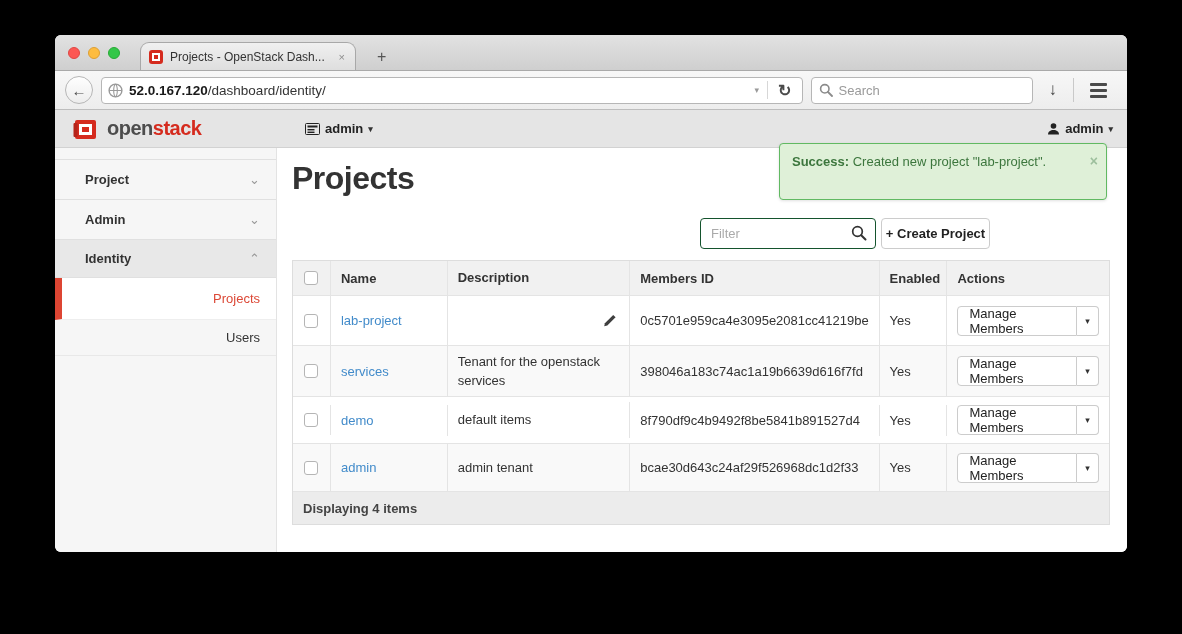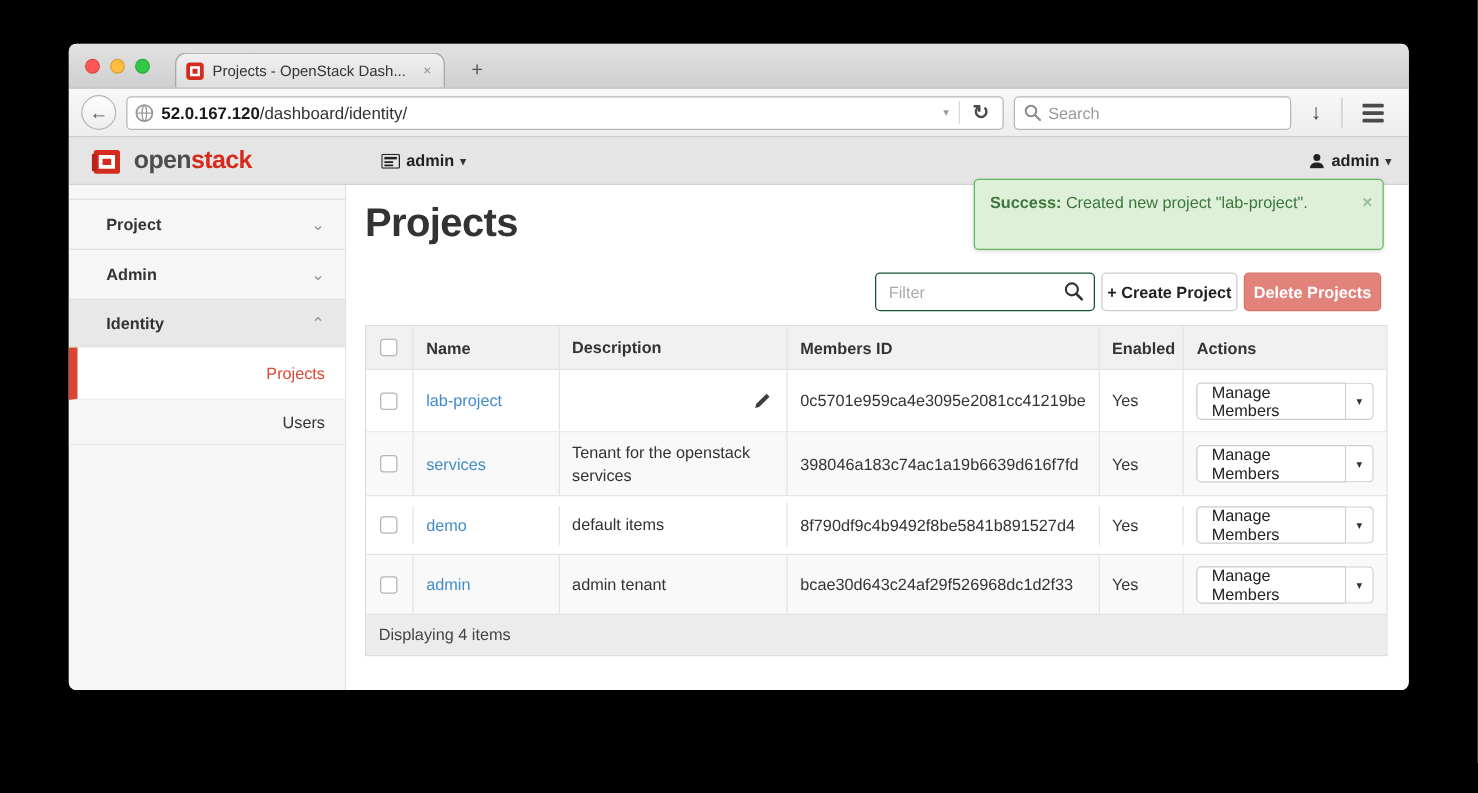--- a/index.html
+++ b/index.html
@@ -107,21 +107,21 @@
   .tcell:last-child { border-right:none; }
   .c-cb { width:38px; justify-content:center; }
   .c-name { width:117px; }
   .c-desc { width:183px; position:relative; line-height:1.5; }
   .c-id { width:250px; }
   .c-en { width:68px; }
   .c-act { width:162px; }
   .thead { background:#f1f1f1; }
   .thead .tcell { font-weight:bold; padding:8px 10px; height:34px; }
   .r1 { height:50px; } .r2 { height:51px; } .r3 { height:47px;align-items:center; } .r4 { height:48px; }
-  .tfoot { background:#ececec; height:32px; align-items:flex-start; border-bottom:none; }
+  .tfoot { background:#ececec; height:32px; align-items:center; border-bottom:none;font-weight:bold; }
   .tfoot .tcell { border-right:none; font-size:13px; color:#444; }
   .name-link { color:#428bca; text-decoration:none; }
   input[type=checkbox] { appearance:none; width:14px; height:14px; background:#fff; border:1px solid #b5b5b5;
                          border-radius:3px; }
   .split-btn { display:flex; height:30px; }
   .split-main { background:#fff; border:1px solid #ccc; border-radius:4px 0 0 4px; font-size:13px; color:#222;
                 padding:0 11px; display:flex; align-items:center; }
   .split-caret { width:24px; background:#fff; border:1px solid #ccc; border-left:none; border-radius:0 4px 4px 0;
                  display:flex; align-items:center; justify-content:center; font-size:9px; color:#333; }
   .pencil { position:absolute; right:12px; top:50%; transform:translateY(-50%); }
@@ -241,21 +241,20 @@
           <div class="filter-wrap">
             <input type="text" placeholder="Filter" style="">
             <span class="filter-mag">
               <svg width="16" height="16" viewBox="0 0 16 16">
                   <circle cx="6.5" cy="6.5" r="4.8" fill="none" stroke="#333" stroke-width="1.7"></circle>
                   <line x1="10.2" y1="10.2" x2="14.5" y2="14.5" stroke="#333" stroke-width="2" stroke-linecap="round"></line>
                 </svg>
             </span>
           </div>
           <button class="btn btn-create">+ Create Project</button>
-          <button class="btn btn-delete">Delete Projects</button>
         </div>
 
         <div class="table">
           <div class="trow thead">
             <div class="tcell c-cb">
                 <input type="checkbox" style="">
               </div>
             <div class="tcell c-name">Name</div>
             <div class="tcell c-desc">Description</div>
             <div class="tcell c-id">Members ID</div>

